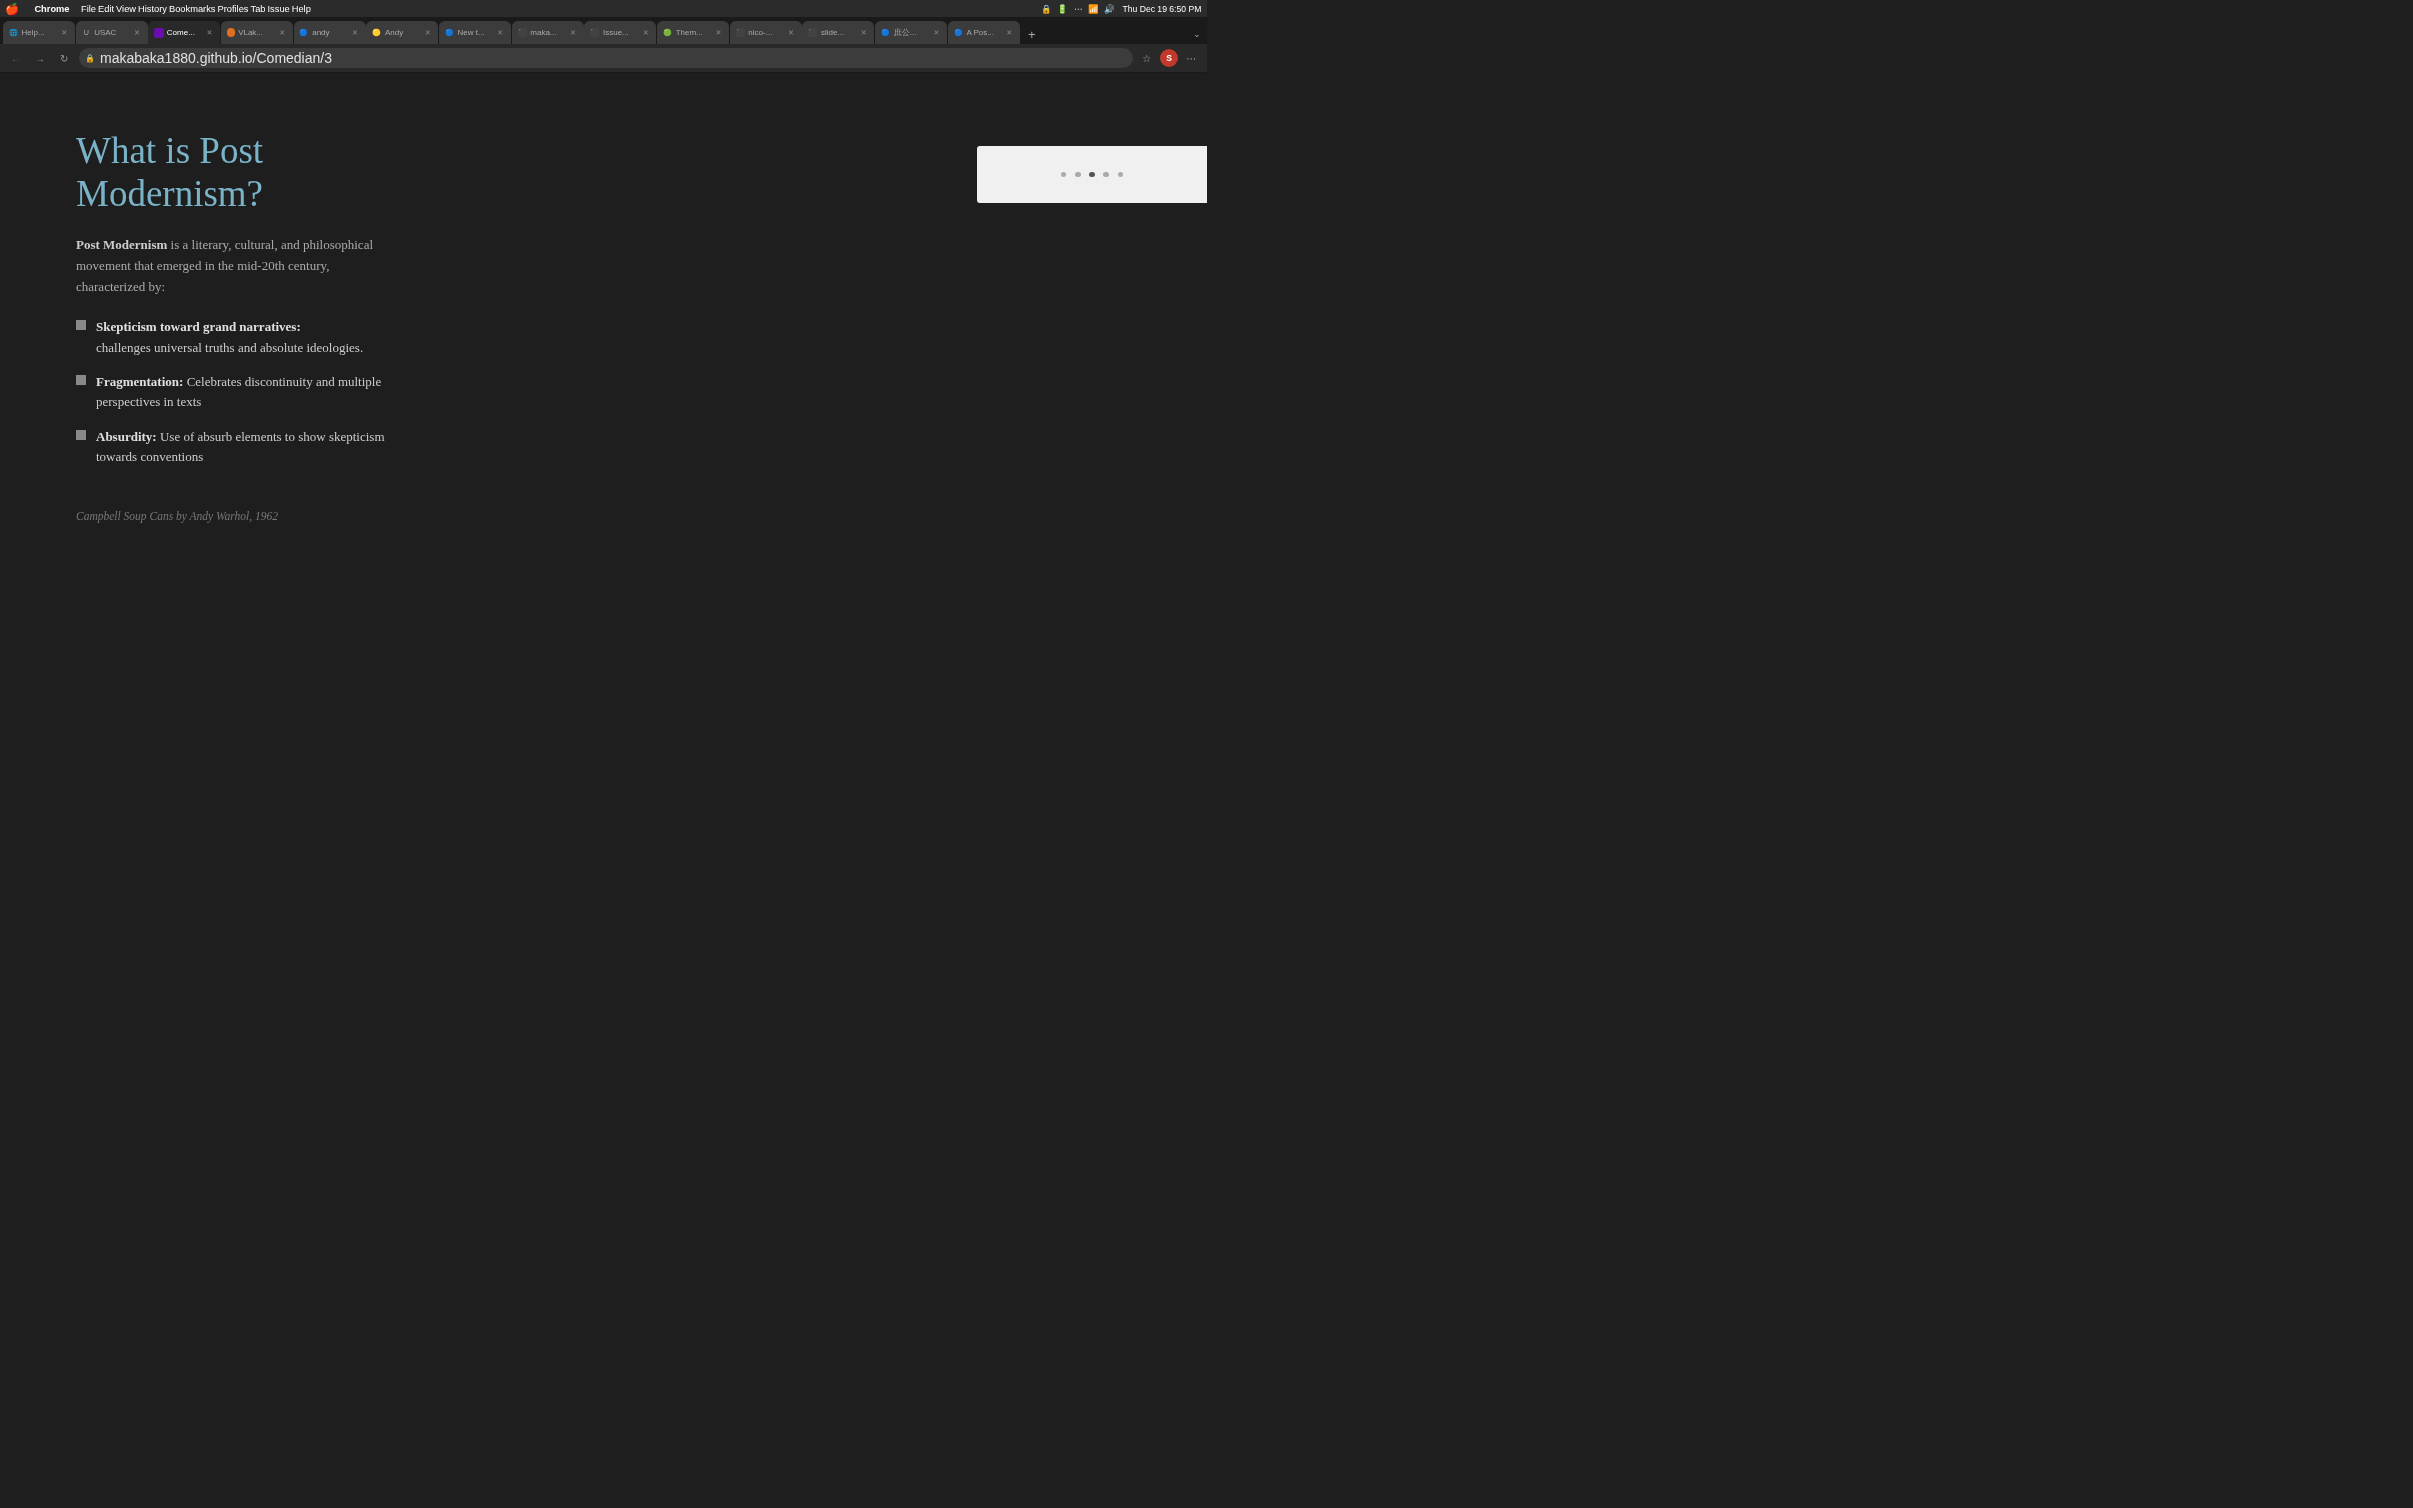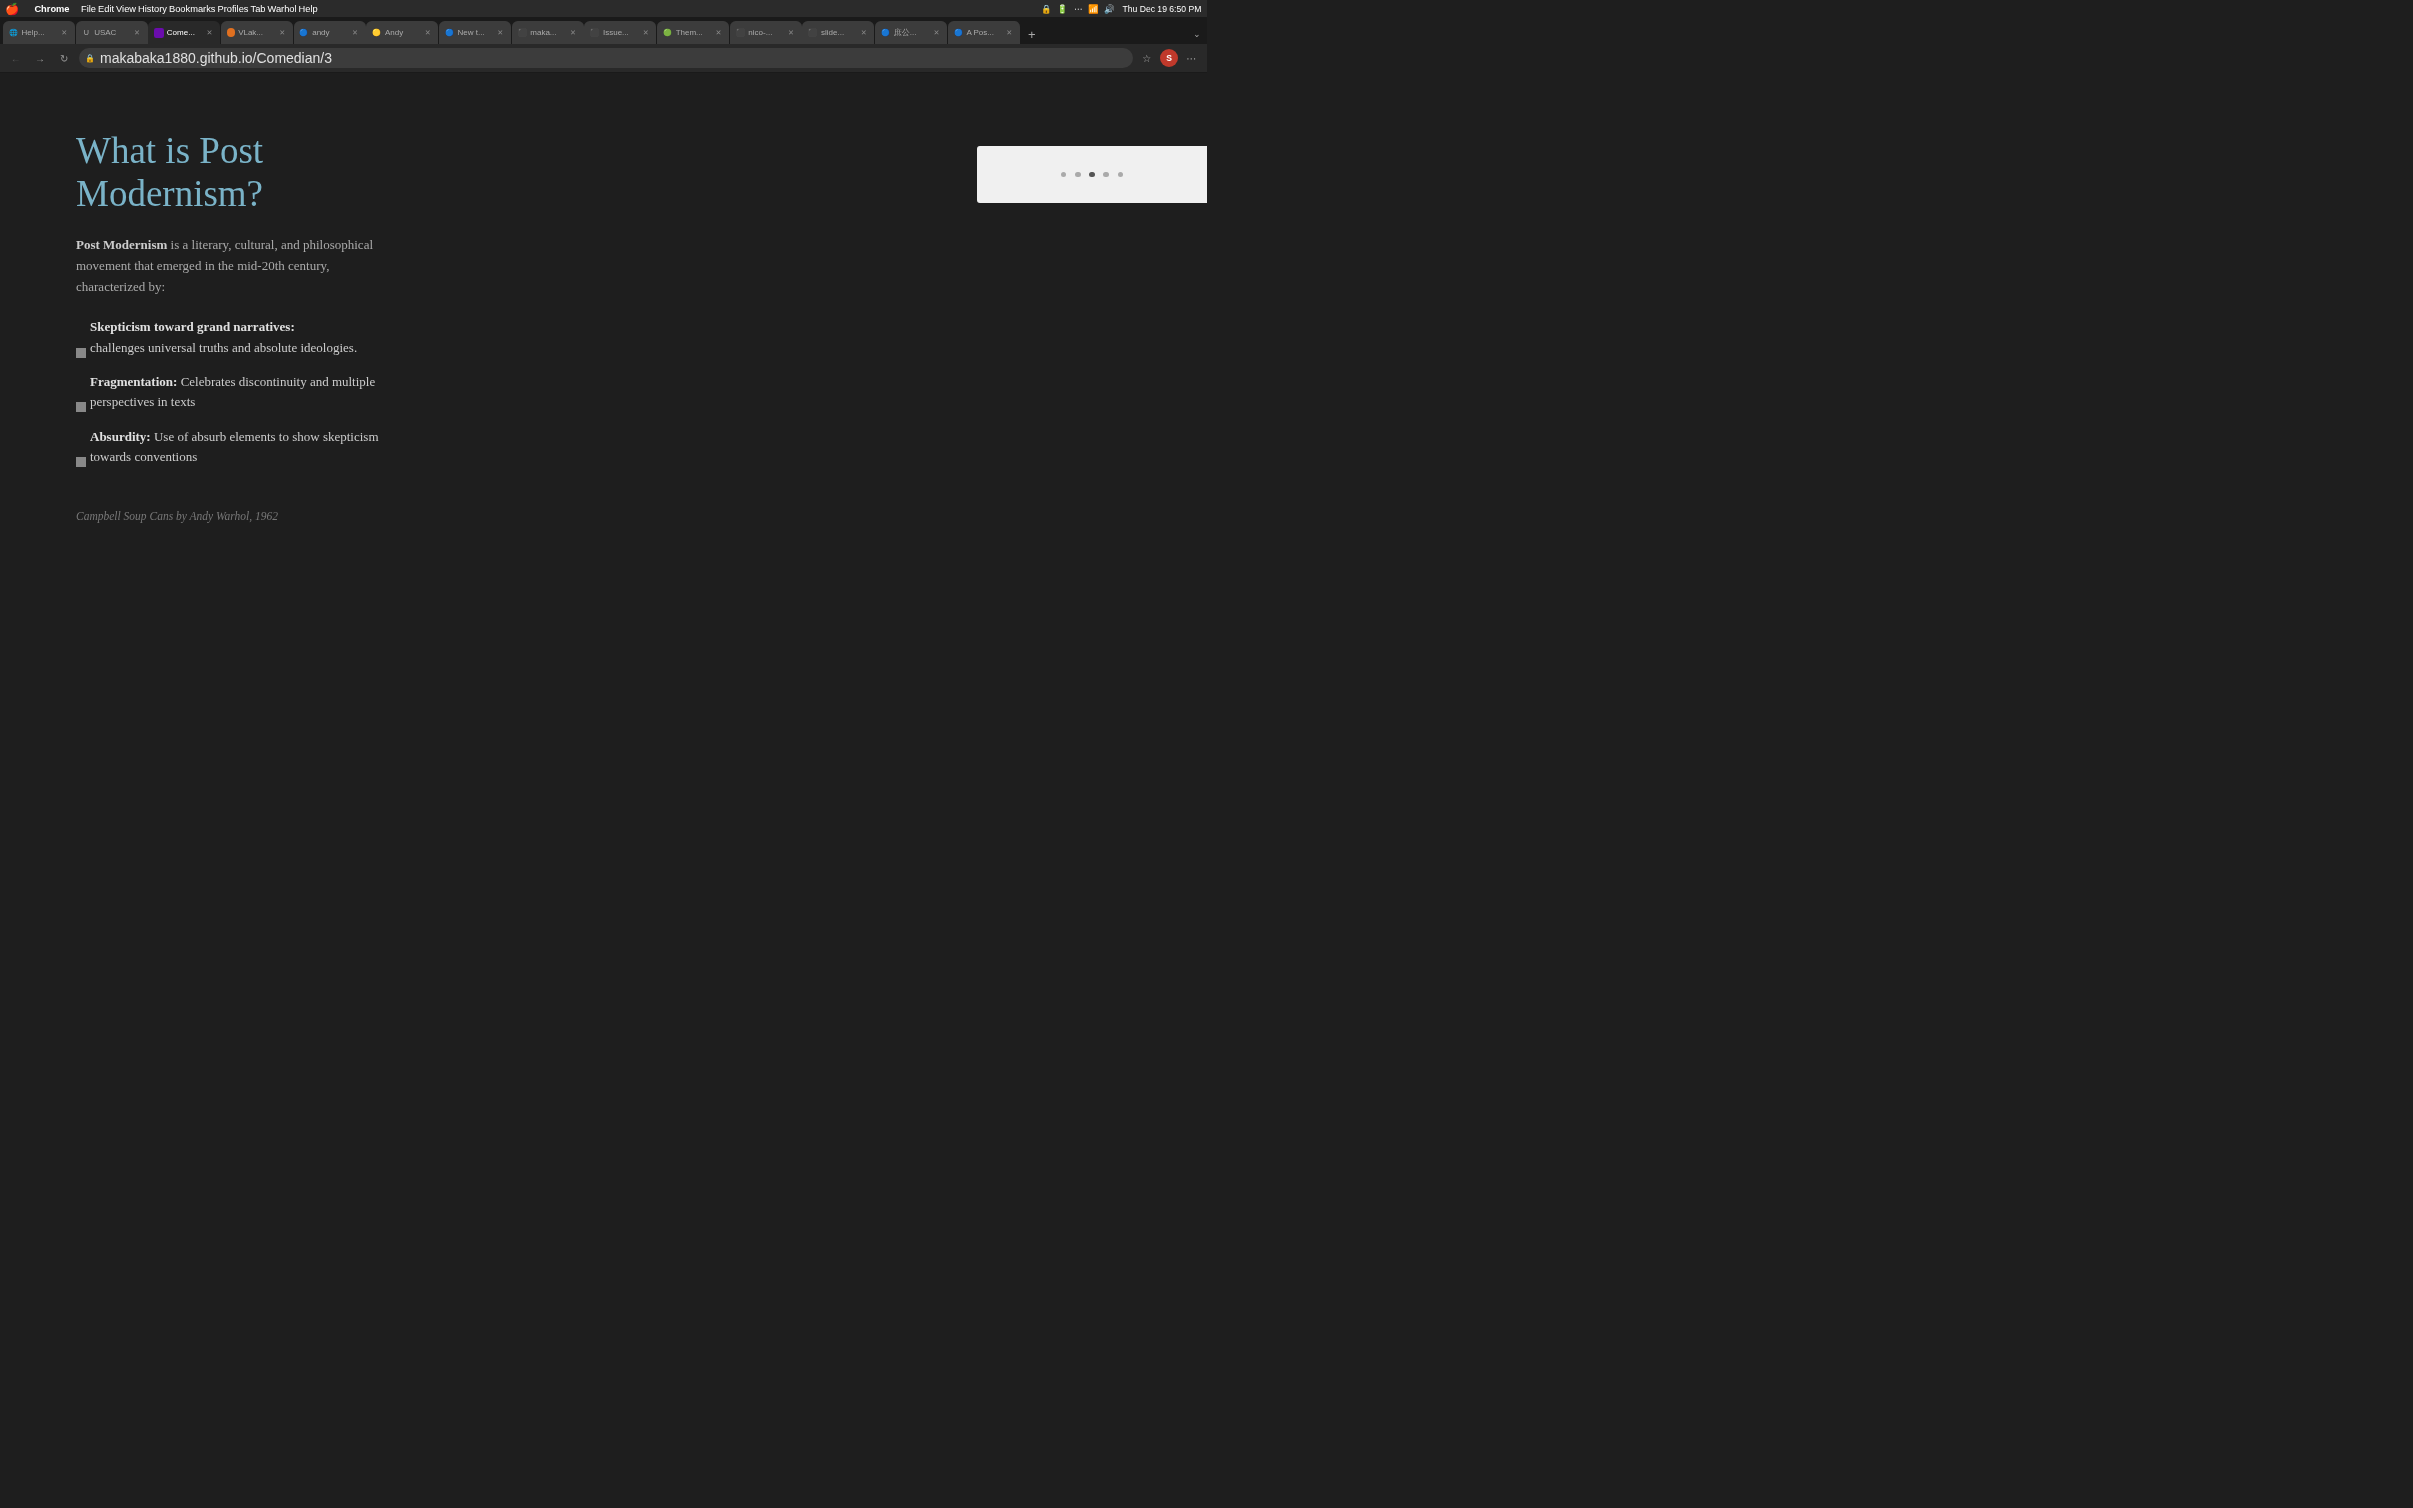--- a/index.html
+++ b/index.html
@@ -257,22 +257,22 @@
       color: #ccc;
     }
 
     .bullet-list {
       list-style: none;
       margin-bottom: 23px;
       max-width: 309px;
     }
     .bullet-item {
       display: flex;
-      align-items: flex-end;
-      gap: 4px;
+      align-items: flex-start;
+      gap: 10px;
       margin-bottom: 14.4px;
     }
     .bullet-marker {
       width: 10px;
       height: 10px;
       background: #888;
       flex-shrink: 0;
       margin-top: 2.9px;
     }
     .bullet-text {
@@ -334,21 +334,21 @@
   <span class="menu-bar-apple">🍎</span>
   <span style="font-weight:700;">Chrome</span>
   <div class="menu-bar-items">
     <span>File</span>
     <span>Edit</span>
     <span>View</span>
     <span>History</span>
     <span>Bookmarks</span>
     <span>Profiles</span>
     <span>Tab</span>
-    <span>Warhol</span>
+    <span>Issue</span>
     <span>Help</span>
   </div>
   <div class="menu-bar-right">
     <span style="display:flex;gap:5.7px;align-items:center;">
       <span>🔒</span>
         <span>🔋</span>
         <span>⋯</span>
         <span>📶</span>
         <span>🔊</span>
     </span>

